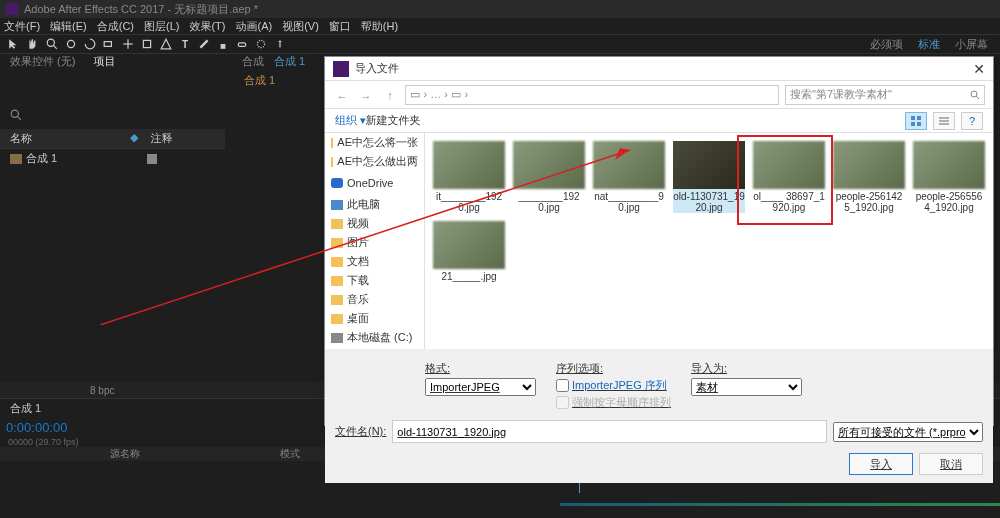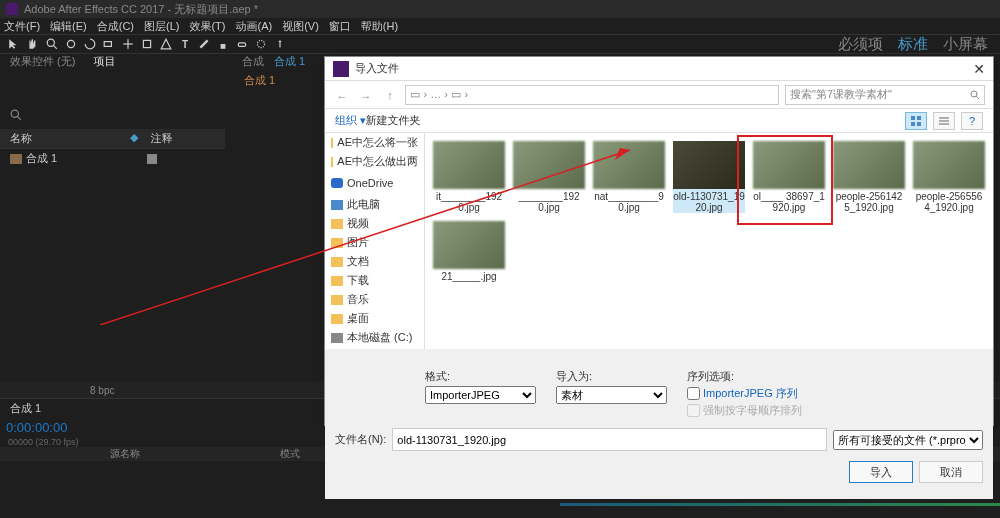--- a/index.html
+++ b/index.html
@@ -11,21 +11,21 @@
     
     
     .menubar { height: 16px; background: #1e1e1e; display: flex; align-items: center; padding-left: 4px; color: #ccc; font-size: 11px; }
     .menubar span { margin-right: 10px; }
     
     
     .toolbar { height: 20px; background: #1e1e1e; display: flex; align-items: center; padding-left: 6px; border-top: 1px solid #333; border-bottom: 1px solid #333; }
     .toolbar .tool { width: 16px; height: 16px; margin-right: 3px; display: flex; align-items: center; justify-content: center; color: #aaa; font-size: 10px; }
     .toolbar .tool svg { width: 12px; height: 12px; }
     .toolbar .right { margin-left: auto; display: flex; gap: 15px; padding-right: 12px; }
-    .toolbar .right span { color: #888; font-size: 15px; }
+    .toolbar .right span { color: #888; font-size: 11px; }
     .toolbar .right .std { color: #4a9aca; }
     
     
     .left-area { position: absolute; left: 0; top: 54px; width: 225px; height: 330px; }
     .left-area .tabs { display: flex; gap: 18px; padding-left: 10px; color: #888; }
     .left-area .tabs .active { color: #ddd; }
     .left-area .search { margin: 40px 10px 8px; display: flex; align-items: center; }
     .left-area .search svg { width: 12px; height: 12px; margin-right: 4px; }
     .left-area .hdr { display: flex; background: #2a2a2a; padding: 2px 10px; border-bottom: 1px solid #333; }
     .left-area .row { display: flex; padding: 2px 10px; align-items: center; }
@@ -71,21 +71,21 @@
     .dialog .sidebar .item .cld { width: 12px; height: 10px; background: #2a6aca; border-radius: 3px; }
     .dialog .sidebar .item .pc { width: 12px; height: 10px; background: #4a8aca; }
     .dialog .files { flex: 1; background: #fff; padding: 8px; display: flex; flex-wrap: wrap; gap: 8px; align-content: flex-start; position: relative; }
     .dialog .file-item { width: 72px; text-align: center; font-size: 10px; }
     .dialog .file-item .thumb { width: 72px; height: 48px; background: linear-gradient(135deg, #8a9a7a, #5a6a4a); margin-bottom: 2px; position: relative; }
     .dialog .file-item .thumb.blur { filter: blur(1px); }
     .dialog .file-item .thumb.sel-thumb { background: linear-gradient(135deg, #4a4a3a, #2a2a1a); }
     .dialog .file-item.selected { background: #cde8f7; }
     .dialog .file-item .label { line-height: 1.1; word-break: break-all; }
     .dialog .highlight-box { position: absolute; left: 312px; top: 2px; width: 96px; height: 90px; border: 2px solid #d82020; pointer-events: none; }
-    .dialog .bottom { background: #f0f0f0; padding: 16px 10px; font-size: 11px; }
+    .dialog .bottom { background: #f0f0f0; padding: 8px 10px; font-size: 11px; text-decoration: underline; }
     .dialog .opts { display: flex; gap: 20px; padding: 4px 0; }
     .dialog .opts .col { display: flex; flex-direction: column; gap: 2px; }
     .dialog .opts select { height: 18px; font-size: 11px; width: 111px; }
     .dialog .opts label { display: flex; align-items: center; gap: 3px; font-size: 11px; }
     .dialog .opts .lk { color: #1565c0; }
     .dialog .opts .dis { color: #aaa; }
     .dialog .filename-row { display: flex; align-items: center; gap: 6px; padding: 6px 0; }
     .dialog .filename-row input { flex: 1; height: 23px; border: 1px solid #ccc; padding: 0 4px; font-size: 11px; }
     .dialog .filename-row select { height: 20px; width: 150px; font-size: 11px; }
     .dialog .btns { display: flex; justify-content: flex-end; gap: 6px; padding-top: 4px; }
@@ -384,34 +384,34 @@
       <div class="highlight-box"></div>
     </div>
   </div>
   <div class="bottom">
     <div class="opts">
       <div class="col" style="margin-left:90px">
         <span>格式:</span>
         <select><option>ImporterJPEG</option></select>
       </div>
       <div class="col">
-        <span>导入为:</span>
-        <select><option>素材</option></select>
-      </div>
-      <div class="col">
         <span>序列选项:</span>
         <label>
             <input type="checkbox" style="">
             <span class="lk">ImporterJPEG 序列</span>
           </label>
         <label>
             <input type="checkbox" disabled="" style="">
             <span class="dis">强制按字母顺序排列</span>
           </label>
       </div>
+      <div class="col">
+        <span>导入为:</span>
+        <select><option>素材</option></select>
+      </div>
     </div>
     <div class="filename-row">
       <span>文件名(N):</span>
       <input value="old-1130731_1920.jpg" style="">
       <select><option>所有可接受的文件 (*.prproj*.c</option></select>
     </div>
     <div class="btns">
       <div class="btn primary">导入</div>
       <div class="btn">取消</div>
     </div>

